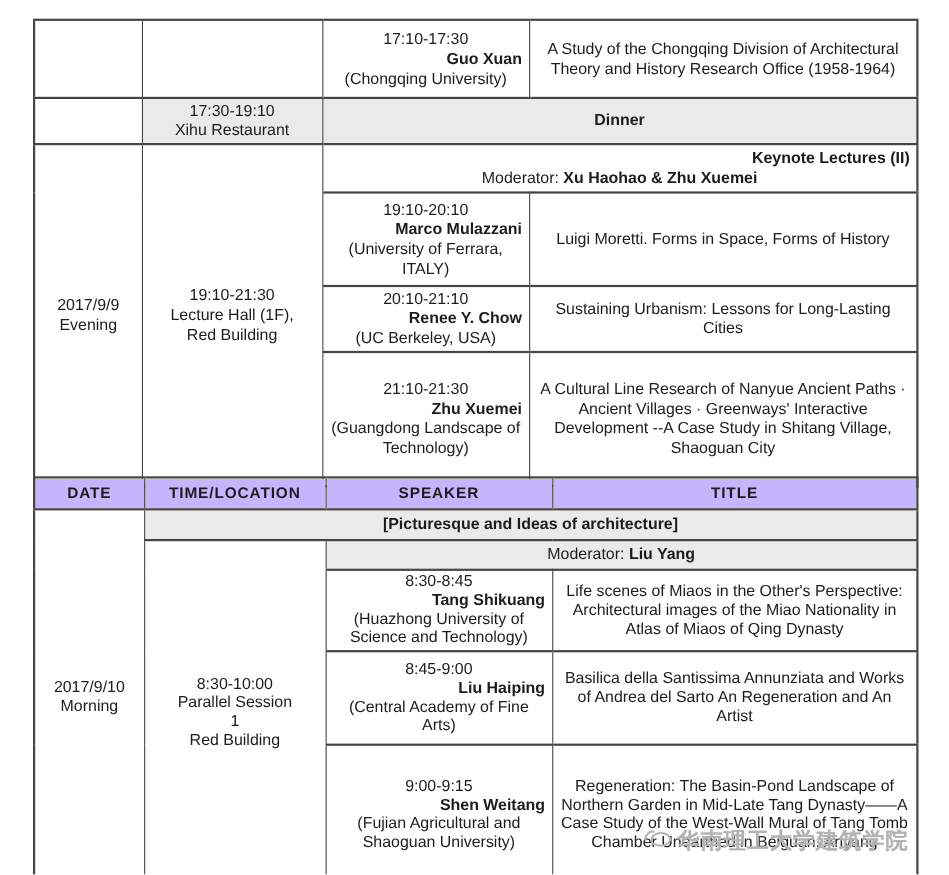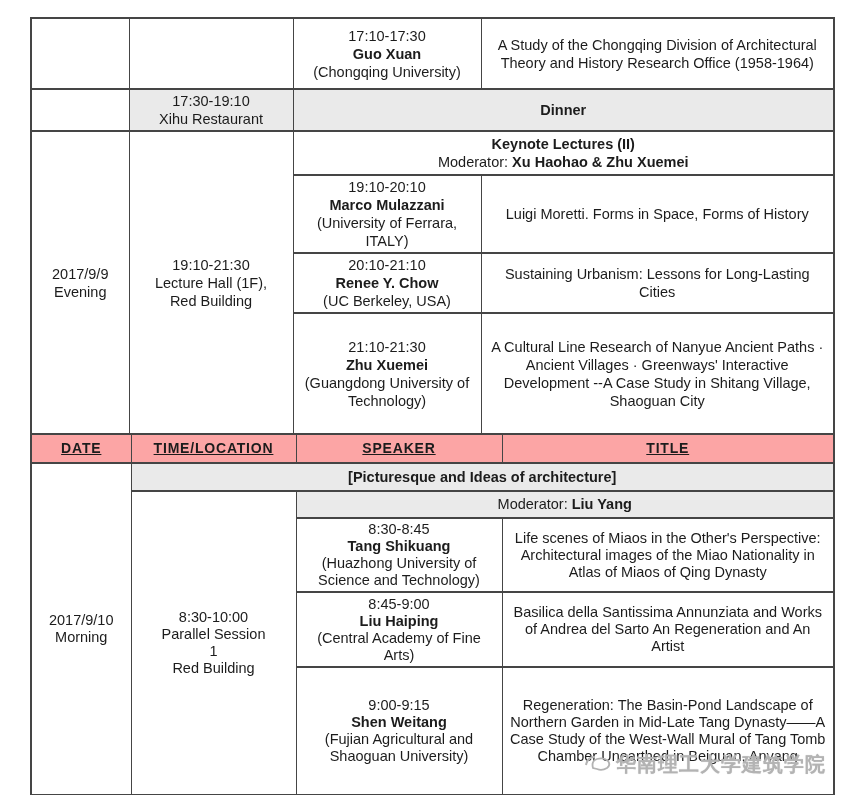--- a/index.html
+++ b/index.html
@@ -19,31 +19,31 @@
   .tbl td {
     border:1px solid #454545;
     border-top-width:2px; border-bottom-width:2px;
     vertical-align:middle; text-align:center;
     padding:2px 6px;
     overflow:hidden;
   }
   .tbl1 { top:17px;  font-size:14.5px; line-height:18px; }
   .tbl2 { top:433px; font-size:14.5px; line-height:17px; }
 
-  .b { font-weight:bold; }
+  .b { font-weight:bold;text-align:right; }
   .shade { background:#eaeaea; }
-  .hdr td { background:#fca5a5; font-weight:bold; letter-spacing:0.8px; font-size:14px;text-decoration:underline; }
+  .hdr td { background:#c4b5fd; font-weight:bold; letter-spacing:0.8px; font-size:14px; }
 
   .ttl { text-align:left;margin-left:39px; }
   .ttl1 { padding:2px 28px 2px 8px; }
   .ttl2 { padding:2px 20px 2px 9px; }
   .spk { padding:2px 10px; }
 
   
-  .h71{height:71px} .h39{height:39px} .h44{height:44px} .h75{height:75px}
+  .h71{height:71px} .h39{height:39px} .h44{height:44px} .h75{height:85px}
   .h50{height:50px} .h98{height:122px} .h29{height:29px} .h28{height:28px}
   .h27{height:27px} .h90{height:67px} .h100{height:128px}
 
   .watermark {
     position:absolute; left:584px; top:751px;
     display:flex; align-items:center; gap:4px;
     color:#b3b3b3;
   }
   .watermark .txt {
     font-size:20px; font-weight:bold; letter-spacing:1px;
@@ -115,21 +115,21 @@
           <div class="b">Renee Y. Chow</div>
           <div>(UC Berkeley, USA)</div>
         </td>
         <td class="ttl ttl1">Sustaining Urbanism: Lessons for Long-Lasting Cities</td>
       </tr>
 
       <tr class="h98">
         <td class="spk">
           <div>21:10-21:30</div>
           <div class="b">Zhu Xuemei</div>
-          <div>(Guangdong University of Technology)</div>
+          <div>(Guangdong Landscape of Technology)</div>
         </td>
         <td class="ttl ttl1">A Cultural Line Research of Nanyue Ancient Paths · Ancient Villages · Greenways' Interactive Development --A Case Study in Shitang Village, Shaoguan City</td>
       </tr>
     </tbody>
   </table>
 
   <table class="tbl tbl2">
     <colgroup>
       <col style="width:100px">
         <col style="width:165px">

